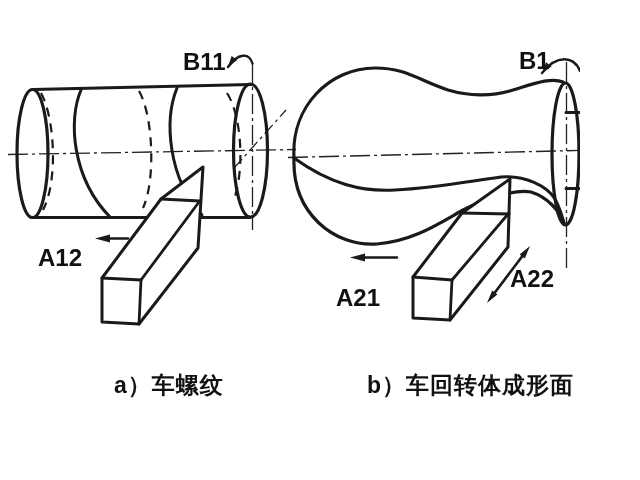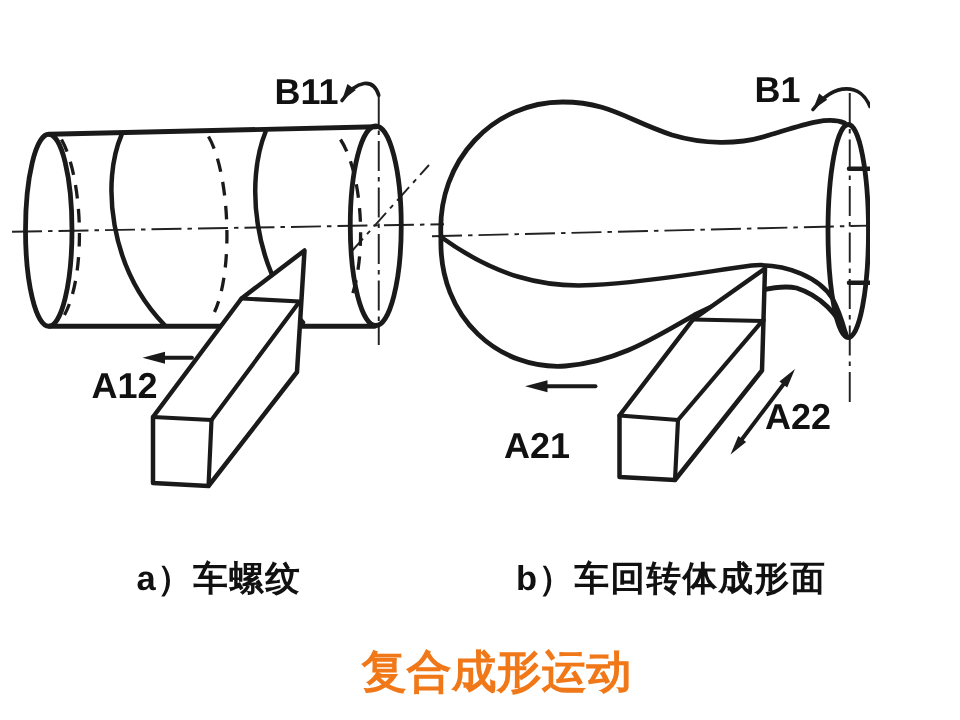--- a/index.html
+++ b/index.html
@@ -8,21 +8,21 @@
     font-family:"Liberation Sans", sans-serif;
     text-decoration:underline;
   }
   #stage svg{position:absolute;left:0;top:0;}
   .lbl{
     position:absolute;font-weight:bold;font-size:24px;line-height:1;
     color:#111;white-space:nowrap;
   }
   .caption{
     position:absolute;font-weight:bold;font-size:23px;line-height:1.15;
-    color:#111;white-space:nowrap;letter-spacing:1px;
+    color:#111;white-space:nowrap;letter-spacing:1px;margin-left:23px;
   }
   .main-title{
     position:absolute;font-weight:bold;font-size:30px;line-height:1.1;
     color:#F07818;white-space:nowrap;letter-spacing:0px;
   }
   .thick{stroke:#1a1a1a;stroke-width:3.2;fill:none;stroke-linecap:round;}
   .mid{stroke:#1a1a1a;stroke-width:3;fill:none;stroke-linecap:round;}
   .helix{stroke:#1a1a1a;stroke-width:3;fill:none;stroke-linecap:round;}
   .hidden-dash{stroke:#1a1a1a;stroke-width:2.2;fill:none;stroke-dasharray:9,7;stroke-linecap:butt;}
   .cl{stroke:#222;stroke-width:1.3;fill:none;stroke-dasharray:20,4,3,4;}
@@ -99,22 +99,21 @@
       <line class="arrow" x1="397" y1="257.5" x2="363" y2="257.5"></line>
       <polygon class="head" points="350,257.5 365,253.5 365,261.5"></polygon>
 
       <line class="arrow" x1="493" y1="295" x2="524" y2="254"></line>
       <polygon class="head" points="530,246 524.8,258.4 519.6,254.4"></polygon>
       <polygon class="head" points="487,303 497.4,294.6 492.2,290.6"></polygon>
     </g>
   </svg>
 
   <div class="lbl" style="left:183px;top:50px;">B11</div>
-  <div class="lbl" style="left:61px;top:246px;">A12</div>
-  <div class="lbl" style="left:503px;top:49px;">B1</div>
+  <div class="lbl" style="left:38px;top:246px;">A12</div>
+  <div class="lbl" style="left:519px;top:49px;">B1</div>
   <div class="lbl" style="left:336px;top:286px;">A21</div>
   <div class="lbl" style="left:510px;top:267px;">A22</div>
 
   <div class="caption" style="left:91px;top:372px;">a）车螺纹</div>
   <div class="caption" style="left:344px;top:372px;">b）车回转体成形面</div>
 
-  <div class="main-title" style="left:241px;top:432px;">复合成形运动</div>
 </div>
 
 </body></html>

